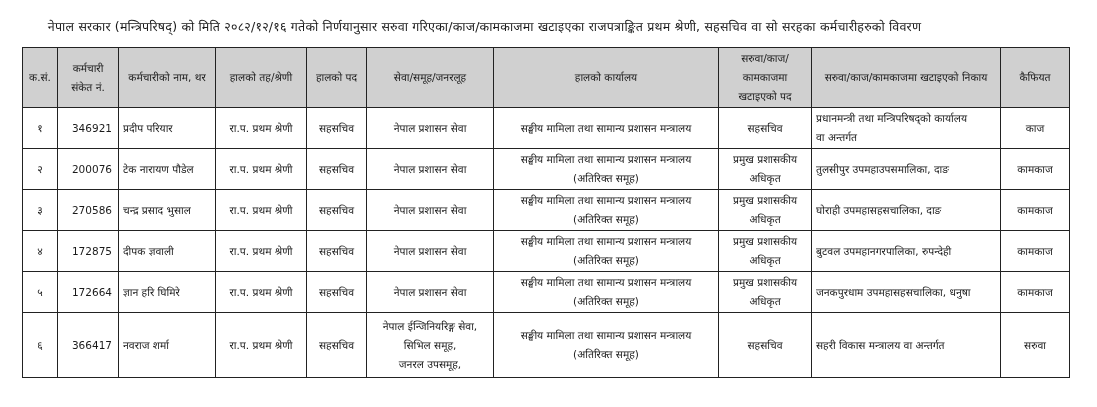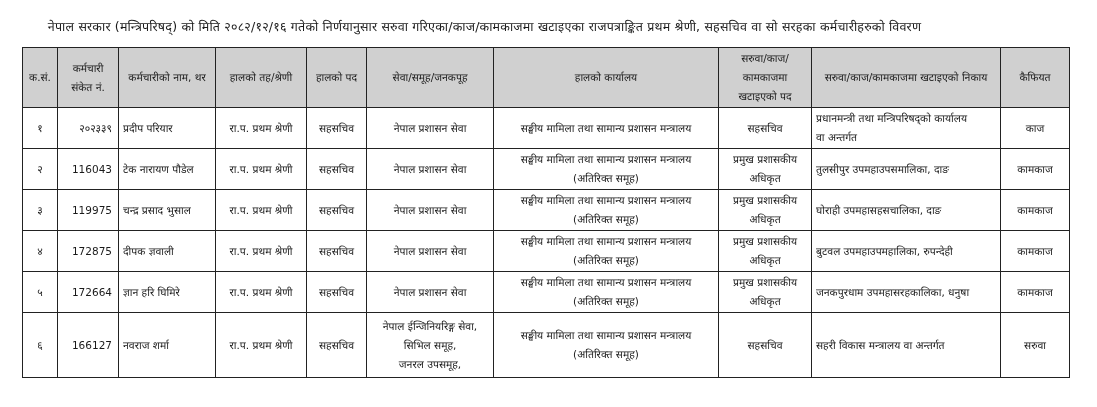--- a/index.html
+++ b/index.html
@@ -39,36 +39,36 @@
   <thead>
     <tr>
       <th>क.सं.</th>
       <th>
         <span class="line">कर्मचारी</span>
         <span class="line">संकेत नं.</span>
       </th>
       <th>कर्मचारीको नाम, थर</th>
       <th>हालको तह/श्रेणी</th>
       <th>हालको पद</th>
-      <th>सेवा/समूह/जनकपूह</th>
+      <th>सेवा/समूह/जनरलूह</th>
       <th>हालको कार्यालय</th>
       <th>
         <span class="line">सरुवा/काज/</span>
         <span class="line">कामकाजमा</span>
         <span class="line">खटाइएको पद</span>
       </th>
       <th>सरुवा/काज/कामकाजमा खटाइएको निकाय</th>
       <th>कैफियत</th>
     </tr>
   </thead>
   <tbody>
 
     <tr>
       <td>१</td>
-      <td class="num">२०२३३९</td>
+      <td class="num">346921</td>
       <td class="left">प्रदीप परियार</td>
       <td>रा.प. प्रथम श्रेणी</td>
       <td>सहसचिव</td>
       <td>
           <span class="line">नेपाल प्रशासन सेवा</span>
         </td>
       <td>
           <span class="line">सङ्घीय मामिला तथा सामान्य प्रशासन मन्त्रालय</span>
         </td>
       <td>
@@ -76,21 +76,21 @@
         </td>
       <td class="left">
         <span class="line">प्रधानमन्त्री तथा मन्त्रिपरिषद्को कार्यालय</span>
         <span class="line">वा अन्तर्गत</span>
       </td>
       <td>काज</td>
     </tr>
 
     <tr>
       <td>२</td>
-      <td class="num">116043</td>
+      <td class="num">200076</td>
       <td class="left">टेक नारायण पौडेल</td>
       <td>रा.प. प्रथम श्रेणी</td>
       <td>सहसचिव</td>
       <td>
           <span class="line">नेपाल प्रशासन सेवा</span>
         </td>
       <td>
         <span class="line">सङ्घीय मामिला तथा सामान्य प्रशासन मन्त्रालय</span>
         <span class="line">(अतिरिक्त समूह)</span>
       </td>
@@ -99,21 +99,21 @@
         <span class="line">अधिकृत</span>
       </td>
       <td class="left">
           <span class="line">तुलसीपुर उपमहाउपसमालिका, दाङ</span>
         </td>
       <td>कामकाज</td>
     </tr>
 
     <tr>
       <td>३</td>
-      <td class="num">119975</td>
+      <td class="num">270586</td>
       <td class="left">चन्द्र प्रसाद भुसाल</td>
       <td>रा.प. प्रथम श्रेणी</td>
       <td>सहसचिव</td>
       <td>
           <span class="line">नेपाल प्रशासन सेवा</span>
         </td>
       <td>
         <span class="line">सङ्घीय मामिला तथा सामान्य प्रशासन मन्त्रालय</span>
         <span class="line">(अतिरिक्त समूह)</span>
       </td>
@@ -138,21 +138,21 @@
         </td>
       <td>
         <span class="line">सङ्घीय मामिला तथा सामान्य प्रशासन मन्त्रालय</span>
         <span class="line">(अतिरिक्त समूह)</span>
       </td>
       <td>
         <span class="line">प्रमुख प्रशासकीय</span>
         <span class="line">अधिकृत</span>
       </td>
       <td class="left">
-          <span class="line">बुटवल उपमहाउपमहालिका, रुपन्देही</span>
+          <span class="line">बुटवल उपमहानगरपालिका, रुपन्देही</span>
         </td>
       <td>कामकाज</td>
     </tr>
 
     <tr>
       <td>५</td>
       <td class="num">172664</td>
       <td class="left">ज्ञान हरि घिमिरे</td>
       <td>रा.प. प्रथम श्रेणी</td>
       <td>सहसचिव</td>
@@ -161,28 +161,28 @@
         </td>
       <td>
         <span class="line">सङ्घीय मामिला तथा सामान्य प्रशासन मन्त्रालय</span>
         <span class="line">(अतिरिक्त समूह)</span>
       </td>
       <td>
         <span class="line">प्रमुख प्रशासकीय</span>
         <span class="line">अधिकृत</span>
       </td>
       <td class="left">
-          <span class="line">जनकपुरधाम उपमहासरहकालिका, धनुषा</span>
+          <span class="line">जनकपुरधाम उपमहासहसचालिका, धनुषा</span>
         </td>
       <td>कामकाज</td>
     </tr>
 
     <tr class="tall">
       <td>६</td>
-      <td class="num">166127</td>
+      <td class="num">366417</td>
       <td class="left">नवराज शर्मा</td>
       <td>रा.प. प्रथम श्रेणी</td>
       <td>सहसचिव</td>
       <td>
         <span class="line">नेपाल ईन्जिनियरिङ्ग सेवा,</span>
         <span class="line">सिभिल समूह,</span>
         <span class="line">जनरल उपसमूह,</span>
       </td>
       <td>
         <span class="line">सङ्घीय मामिला तथा सामान्य प्रशासन मन्त्रालय</span>

